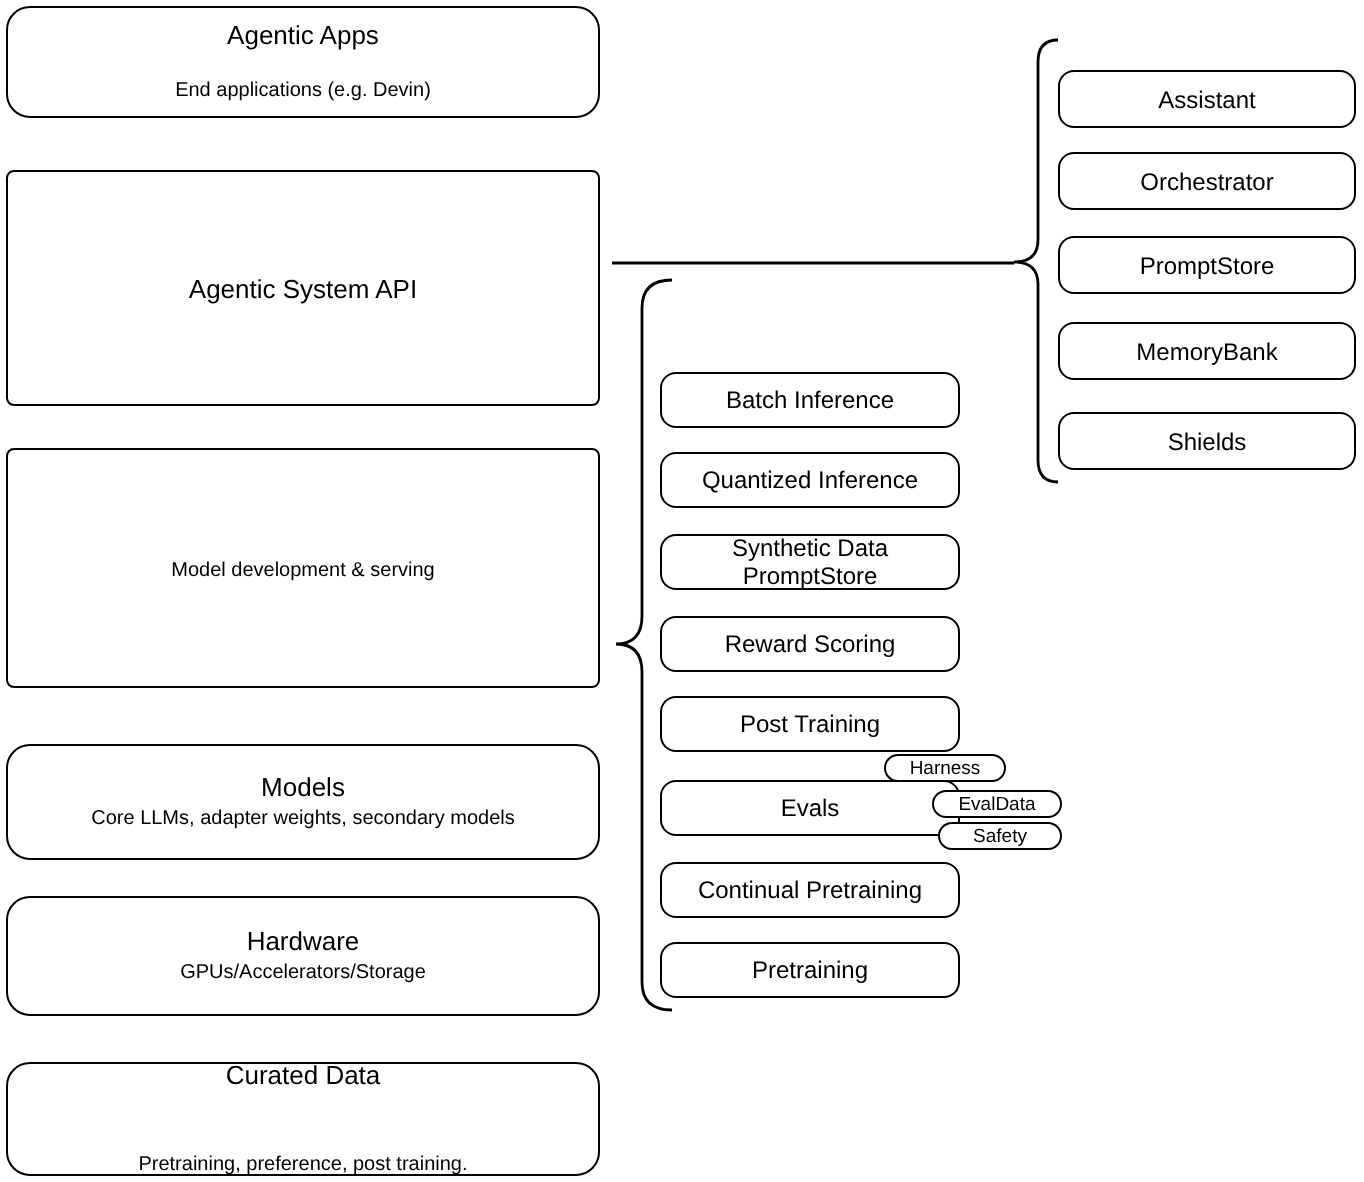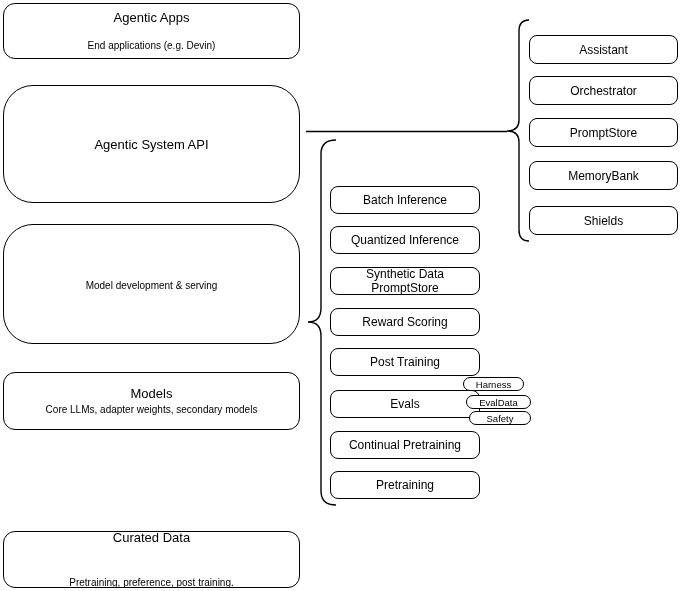--- a/index.html
+++ b/index.html
@@ -27,21 +27,21 @@
     display: flex;
     flex-direction: column;
     align-items: center;
     justify-content: center;
     text-align: center;
     z-index: 2;
   }
   .node .title { font-size: 13px; line-height: 15px; }
   .node .subtitle { font-size: 10px; line-height: 12px; margin-top: 3px; }
   .r-sm { border-radius: 12px; }
-  .r-lg { border-radius: 30px; }
+  .r-lg { border-radius: 4px; }
   .chip {
     position: absolute;
     box-sizing: border-box;
     border: 1.5px solid #000;
     border-radius: 8px;
     background: #fff;
     display: flex;
     align-items: center;
     justify-content: center;
     text-align: center;
@@ -85,20 +85,24 @@
 
   <div class="node r-lg" style="top:224px; height:120px;">
     <div class="subtitle">Model development &amp; serving</div>
   </div>
 
   <div class="node r-sm" style="top:372px; height:58px;">
     <div class="title">Models</div>
     <div class="subtitle">Core LLMs, adapter weights, secondary models</div>
   </div>
 
+  <div class="node r-sm" style="top:448px; height:60px;">
+    <div class="title">Hardware</div>
+    <div class="subtitle">GPUs/Accelerators/Storage</div>
+  </div>
 
   <div class="node r-sm" style="top:531px; height:57px;gap:29px;">
     <div class="title">Curated Data</div>
     <div class="subtitle">Pretraining, preference, post training.</div>
   </div>
 
   <div class="chip mid" style="top:186px;">
     <span>Batch Inference</span>
   </div>
   <div class="chip mid" style="top:226px;">
@@ -116,21 +120,21 @@
   <div class="chip mid" style="top:390px;">
     <span>Evals</span>
   </div>
   <div class="chip mid" style="top:431px;">
     <span>Continual Pretraining</span>
   </div>
   <div class="chip mid" style="top:471px;">
     <span>Pretraining</span>
   </div>
 
-  <div class="tag" style="left:463px; top:377px; width:61px; height:14px;">
+  <div class="tag" style="left:442px; top:377px; width:61px; height:14px;">
     <span>Harness</span>
   </div>
   <div class="tag" style="left:466px; top:395px; width:65px; height:14px;">
     <span>EvalData</span>
   </div>
   <div class="tag" style="left:469px; top:411px; width:62px; height:14px;">
     <span>Safety</span>
   </div>
 
   <div class="chip rt" style="top:35px;">

